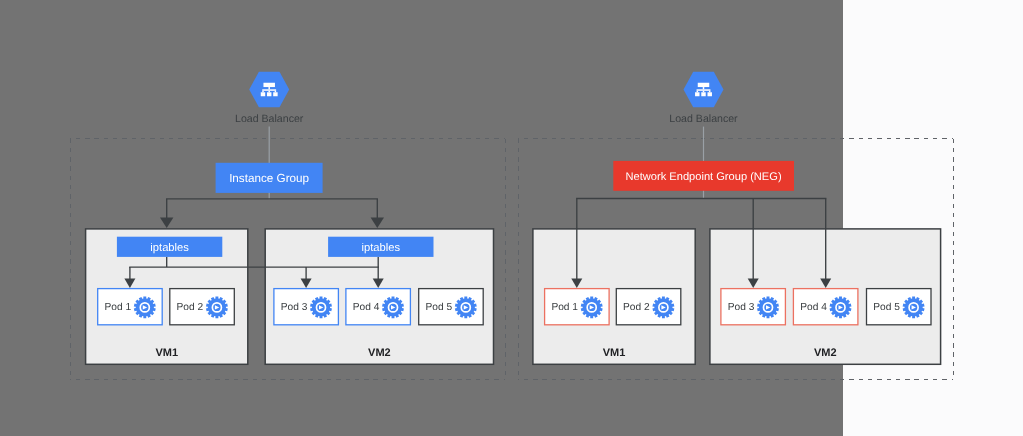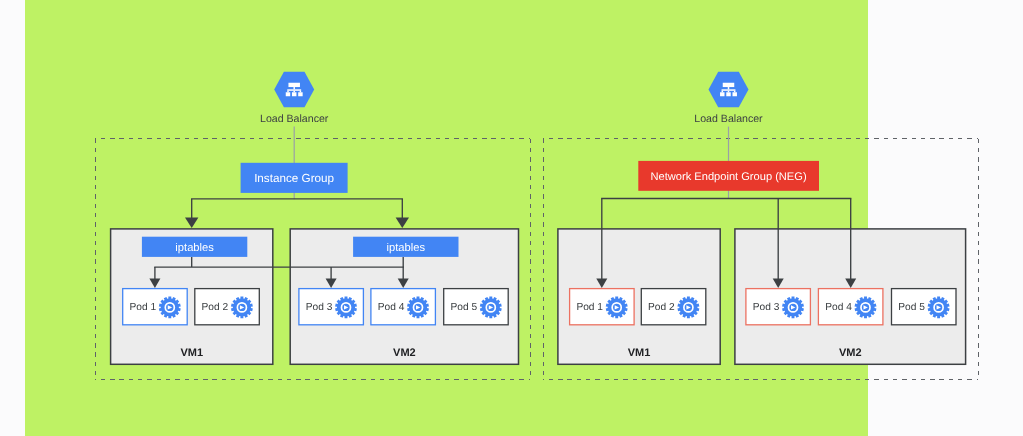--- a/index.html
+++ b/index.html
@@ -1,21 +1,21 @@
 <!DOCTYPE html>
 <html><head>
 <meta charset="utf-8">
 <title>Instance Group vs Network Endpoint Group</title>
 <style>
   html,body{margin:0;padding:0;background:#fbfbfc;}
   body{width:1023px;height:436px;overflow:hidden;
        font-family:"Liberation Sans",sans-serif;
        -webkit-font-smoothing:antialiased;
        text-rendering:geometricPrecision;}
-  #stage{position:relative;width:843px;height:436px;background:#bef264;margin-left:25px;}
+  #stage{position:relative;width:843px;height:436px;background:#737373;}
   svg#diagram{position:absolute;left:0;top:0;width:1023px;height:436px;display:block;}
   text{font-family:"Liberation Sans",sans-serif;
        -webkit-font-smoothing:antialiased;
        text-rendering:geometricPrecision;}
 </style>
 </head>
 <body>
 
 <div id="stage">
   <svg id="diagram" viewBox="0 0 1023 436" width="1023" height="436">

